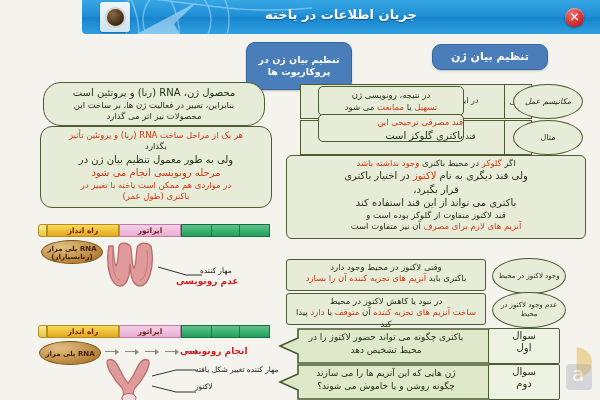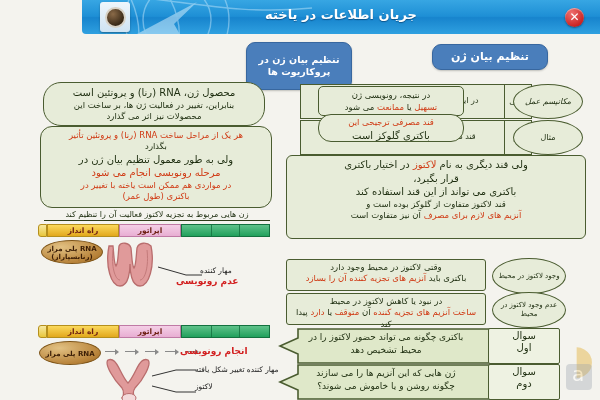--- a/index.html
+++ b/index.html
@@ -107,22 +107,22 @@
 
   
   .overlay-note{
     position:absolute;left:318px;top:86px;width:146px;height:30px;
     background:#e7ecd9;border:1.6px solid #4a5c30;border-radius:5px;
     font-size:8.5px;color:#1d2d0f;text-align:center;line-height:1.4;
     padding-top:3px;box-sizing:border-box;z-index:6;
   }
   .overlay-note2{
     position:absolute;left:318px;top:114px;width:146px;height:28px;
-    background:#e7ecd9;border:1.6px solid #4a5c30;border-radius:13px;
-    font-size:8.5px;color:#1d2d0f;text-align:center;line-height:1.4;
+    background:#e7ecd9;border:1.6px solid #4a5c30;border-radius:5px;
+    font-size:8.5px;color:#1d2d0f;line-height:1.4;
     padding-top:2px;box-sizing:border-box;z-index:6;
   }
 
   
   .gene{position:absolute;height:13px;}
   .gene .seg{position:absolute;top:0;height:13px;box-sizing:border-box;}
   .seg-cap{left:0;width:9px;background:linear-gradient(180deg,#f7e9a0,#e8c63c);
     border:1px solid #b58f1c;border-radius:3px 0 0 3px;}
   .seg-prom{background:linear-gradient(180deg,#fbd95c,#e2a81c);
     border:1px solid #b58f1c;color:#6d1f12;font-size:7.5px;font-weight:bold;
@@ -213,21 +213,20 @@
 
   <div class="note" style="left:40px;top:126px;width:232px;height:82px;border-radius:12px;">
     <div class="hl">هر یک از مراحل ساخت RNA (رنا) و پروتئین تأثیر</div>
     <div>بگذارد</div>
     <div class="big">ولی به طور معمول تنظیم بیان ژن در</div>
     <div class="big hl">مرحله رونویسی انجام می شود</div>
     <div class="hl">در مواردی هم ممکن است یاخته با تغییر در</div>
     <div class="hl">باکتری (طول عمر)</div>
   </div>
 
-  <div class="ul-note" style="left:44px;top:210px;width:226px;text-align:center;">زن هایی مربوط به تجزیه لاکتوز فعالیت آن را تنظیم کند</div>
 
   <div class="gene" style="left:38px;top:224px;width:232px;">
     <div class="seg seg-cap"></div>
     <div class="seg seg-prom" style="left:9px;width:72px;">راه انداز</div>
     <div class="seg seg-op" style="left:81px;width:62px;">اپراتور</div>
     <div class="seg seg-gene" style="left:143px;width:89px;"></div>
   </div>
 
   <div class="rnap" style="left:41px;top:240px;">
     <div>RNA پلی مراز</div>
@@ -315,20 +314,23 @@
       <span class="hl">تسهیل</span><span> یا </span><span class="hl">ممانعت</span><span> می شود</span>
     </div>
   </div>
 
   <div class="overlay-note2">
     <div class="hl">قند مصرفی ترجیحی این</div>
     <div class="big">باکتری گلوکز است</div>
   </div>
 
   <div class="note sq" style="left:286px;top:155px;width:300px;height:84px;border-radius:6px;text-align:center;padding-top:2px;">
+    <div>
+      <span>اگر </span><span class="hl">گلوکز</span><span> در محیط باکتری </span><span class="hl">وجود نداشته باشد</span>
+    </div>
     <div class="big">
       <span>ولی قند دیگری به نام </span><span class="hl">لاکتوز</span><span> در اختیار باکتری</span>
     </div>
     <div class="big">قرار بگیرد،</div>
     <div class="big">باکتری می تواند از این قند استفاده کند</div>
     <div>قند لاکتوز متفاوت از گلوکز بوده است و</div>
     <div>
       <span class="hl">آنزیم های لازم برای مصرف</span><span> آن نیز  متفاوت است</span>
     </div>
   </div>

